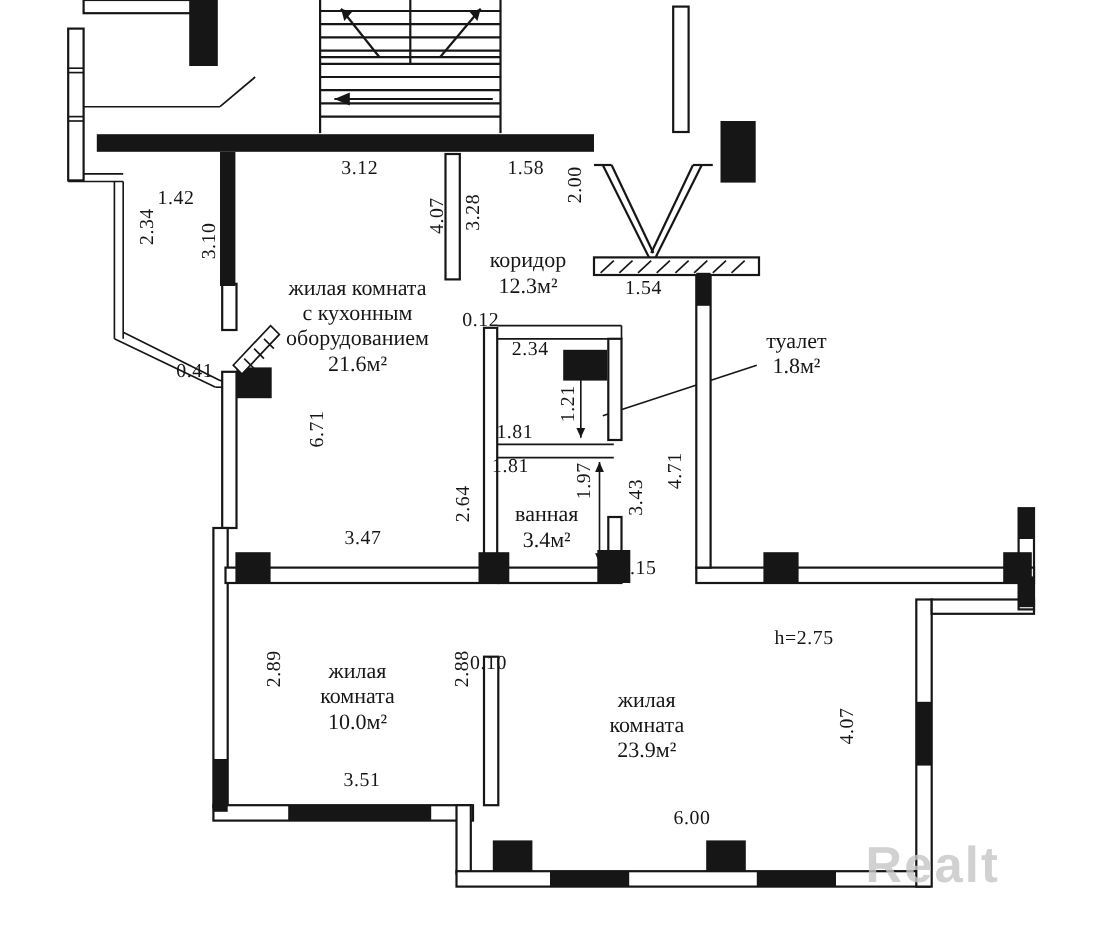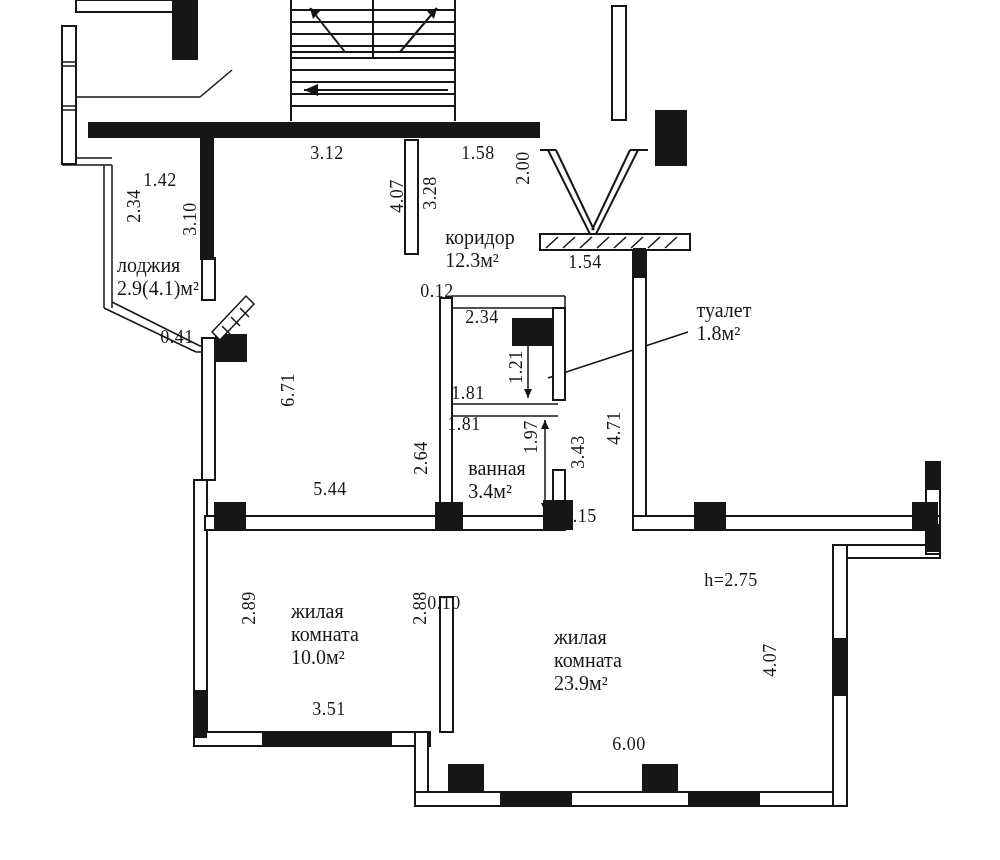--- a/index.html
+++ b/index.html
@@ -8,21 +8,21 @@
     font-family:"Liberation Serif", serif;color:#161616;overflow:hidden;
   }
   .walls-svg{position:absolute;left:0;top:0;}
   .lbl{
     position:absolute;white-space:nowrap;font-size:18px;
     transform:translate(-50%,-50%);letter-spacing:0.5px;
   }
   .lbl.v{transform:translate(-50%,-50%) rotate(-90deg);}
   .block{
     position:absolute;transform:translate(-50%,-50%);
-    font-size:20px;line-height:23px;white-space:nowrap;
+    text-align:center;font-size:20px;line-height:23px;white-space:nowrap;
   }
   .wm{
     position:absolute;left:848px;top:786px;transform:translate(-50%,-50%);
     font-family:"Liberation Sans", sans-serif;font-weight:700;
     font-size:46px;color:#c6c6c6;opacity:.8;letter-spacing:2px;
   }
 </style>
 </head>
 <body>
 
@@ -173,21 +173,21 @@
 
   <span class="lbl" style="left:327px;top:153px">3.12</span>
   <span class="lbl" style="left:478px;top:153px">1.58</span>
   <span class="lbl" style="left:160px;top:180px">1.42</span>
   <span class="lbl" style="left:585px;top:262px">1.54</span>
   <span class="lbl" style="left:437px;top:291px">0.12</span>
   <span class="lbl" style="left:482px;top:317px">2.34</span>
   <span class="lbl" style="left:177px;top:337px">0.41</span>
   <span class="lbl" style="left:468px;top:393px">1.81</span>
   <span class="lbl" style="left:464px;top:424px">1.81</span>
-  <span class="lbl" style="left:330px;top:489px">5.44</span>
+  <span class="lbl" style="left:330px;top:489px">3.47</span>
   <span class="lbl" style="left:580px;top:516px">1.15</span>
   <span class="lbl" style="left:444px;top:603px">0.10</span>
   <span class="lbl" style="left:329px;top:709px">3.51</span>
   <span class="lbl" style="left:629px;top:744px">6.00</span>
   <span class="lbl" style="left:731px;top:580px">h=2.75</span>
 
   <span class="lbl v" style="left:523px;top:168px">2.00</span>
   <span class="lbl v" style="left:134px;top:206px">2.34</span>
   <span class="lbl v" style="left:190px;top:219px">3.10</span>
   <span class="lbl v" style="left:397px;top:196px">4.07</span>
@@ -195,25 +195,27 @@
   <span class="lbl v" style="left:288px;top:390px">6.71</span>
   <span class="lbl v" style="left:516px;top:367px">1.21</span>
   <span class="lbl v" style="left:531px;top:437px">1.97</span>
   <span class="lbl v" style="left:578px;top:452px">3.43</span>
   <span class="lbl v" style="left:614px;top:428px">4.71</span>
   <span class="lbl v" style="left:421px;top:458px">2.64</span>
   <span class="lbl v" style="left:249px;top:608px">2.89</span>
   <span class="lbl v" style="left:420px;top:608px">2.88</span>
   <span class="lbl v" style="left:770px;top:660px">4.07</span>
 
-  <div class="block" style="left:158px;top:277px">
-    <div>лоджия</div>
-    <div>2.9(4.1)м²</div>
-  </div>
-
+
+  <div class="block" style="left:325px;top:297px">
+    <div>жилая комната</div>
+    <div>с кухонным</div>
+    <div>оборудованием</div>
+    <div>21.6м²</div>
+  </div>
 
   <div class="block" style="left:480px;top:249px">
     <div>коридор</div>
     <div>12.3м²</div>
   </div>
 
   <div class="block" style="left:724px;top:322px">
     <div>туалет</div>
     <div>1.8м²</div>
   </div>
@@ -228,14 +230,17 @@
     <div>комната</div>
     <div>10.0м²</div>
   </div>
 
   <div class="block" style="left:588px;top:660px">
     <div>жилая</div>
     <div>комната</div>
     <div>23.9м²</div>
   </div>
 
+  <div class="wm">
+    <span>Realt</span>
+  </div>
 
 </div>
 
 </body></html>

